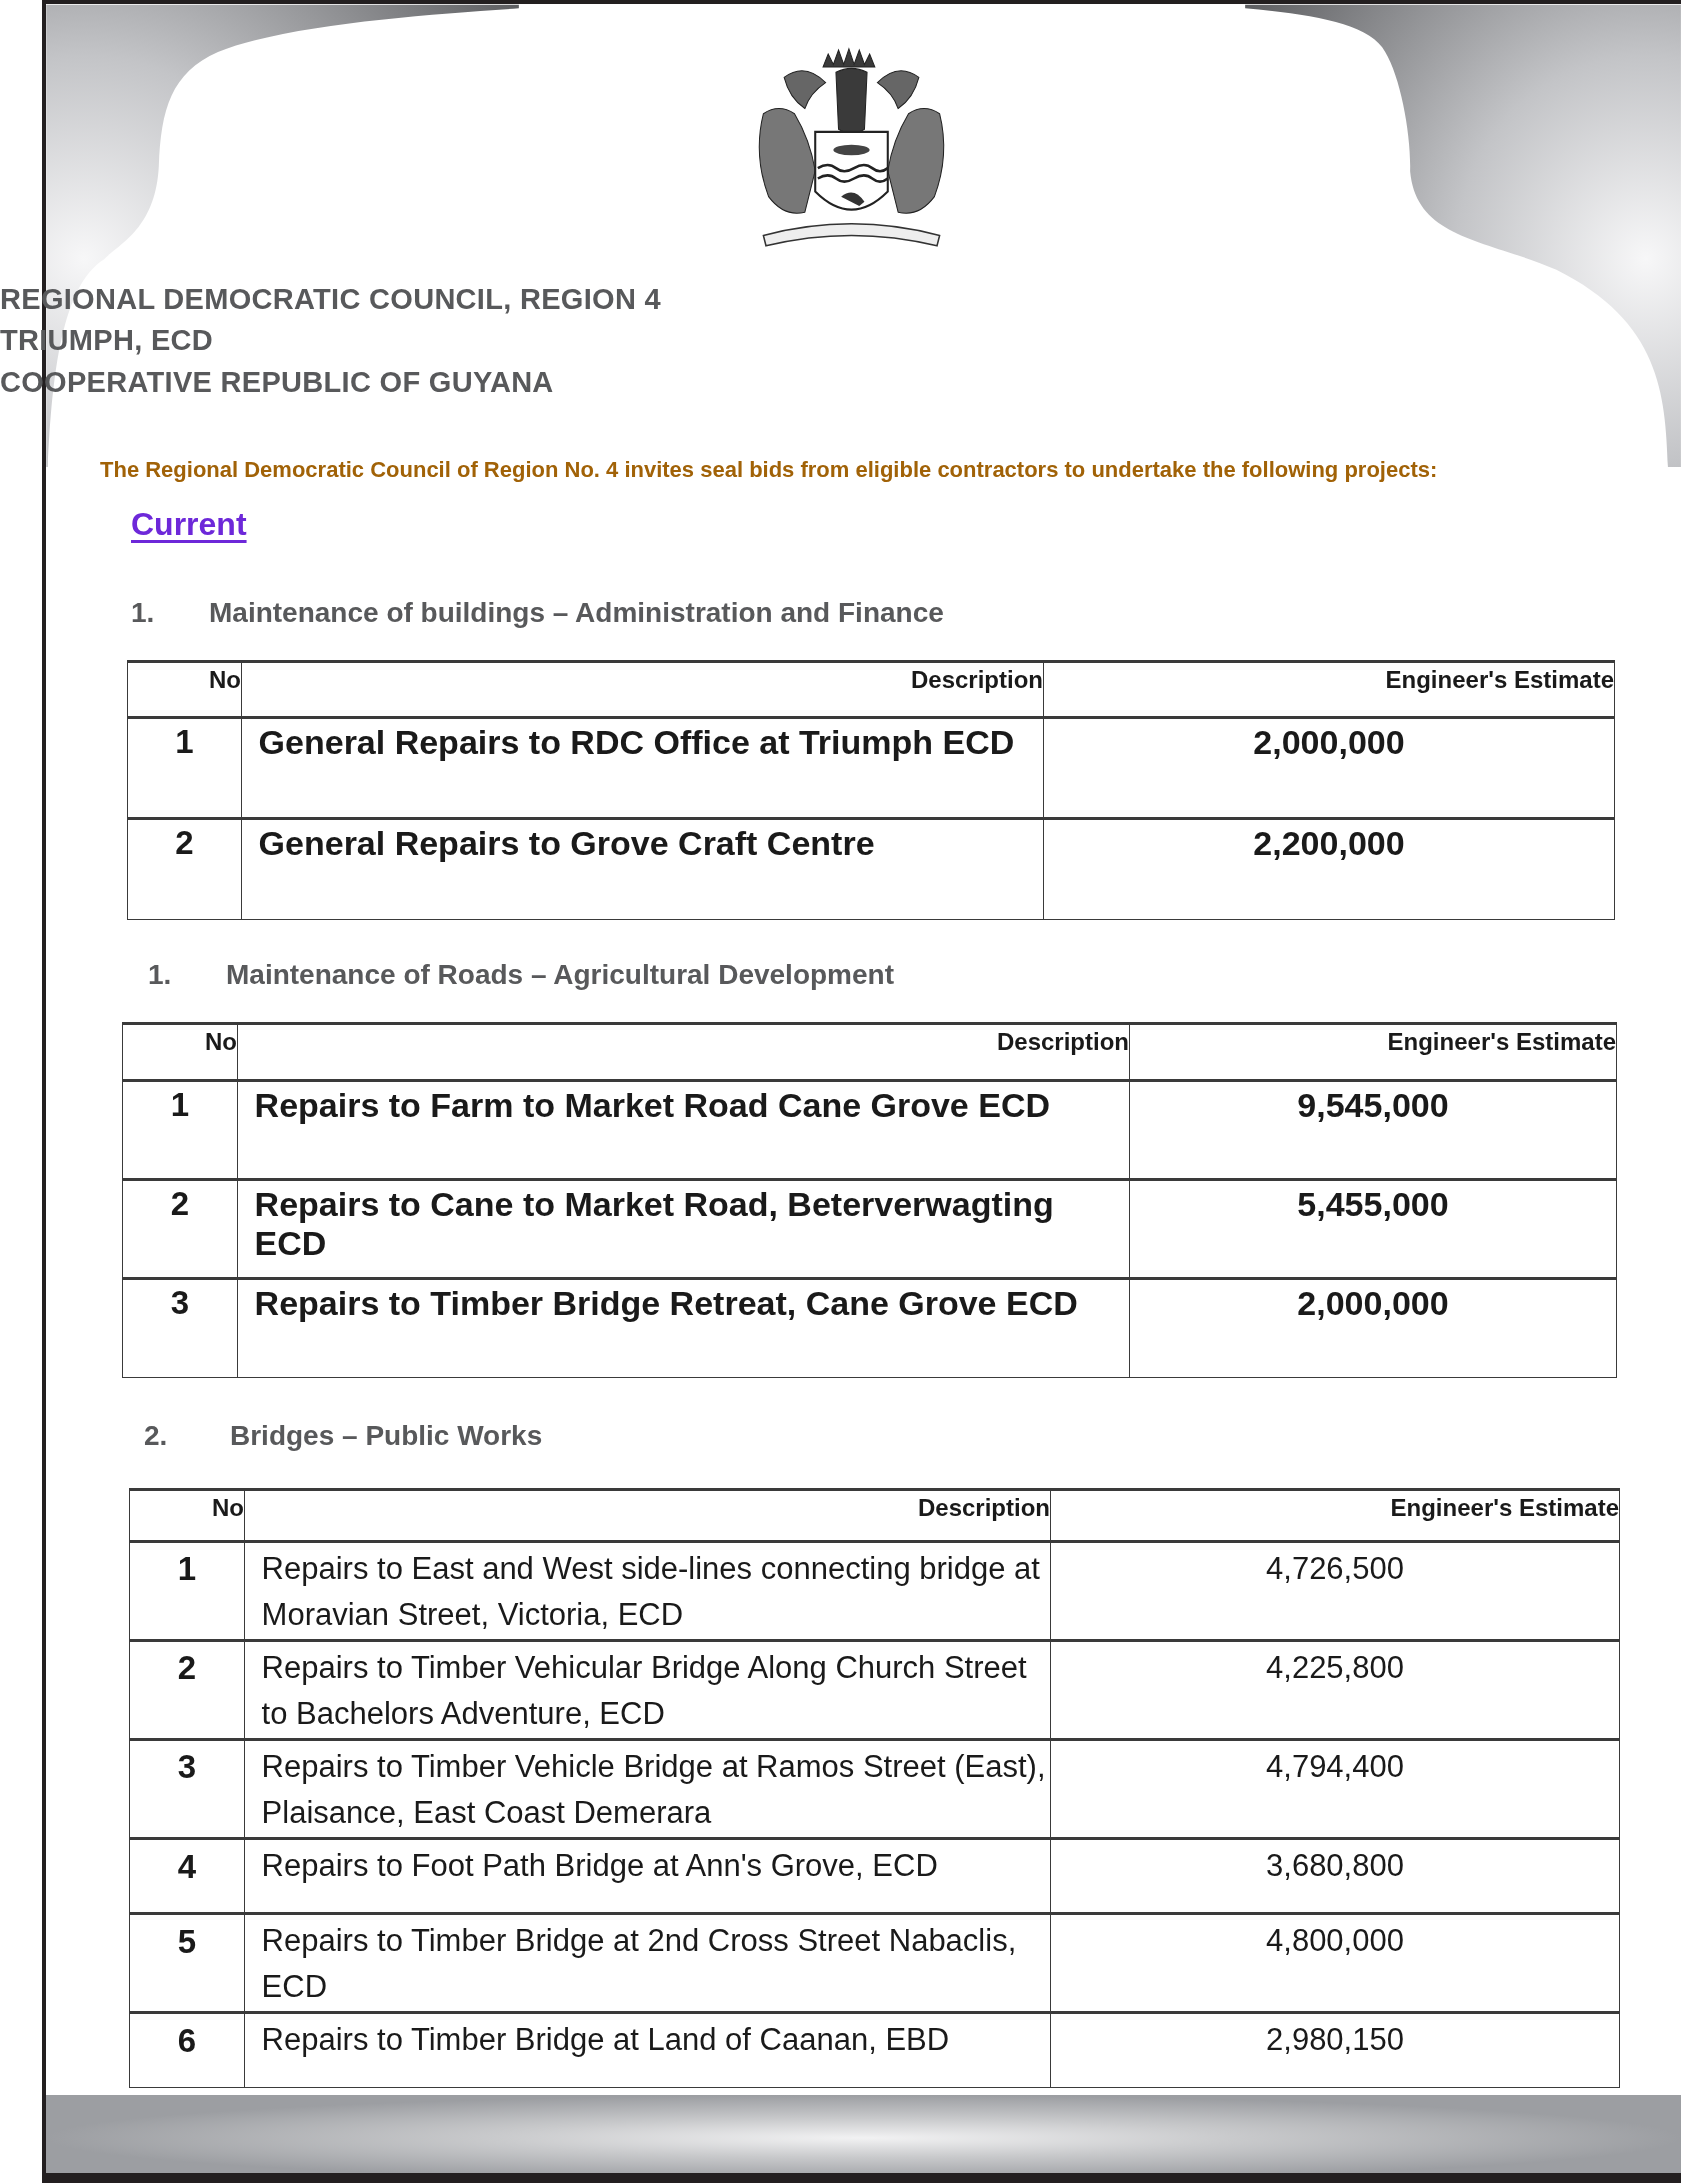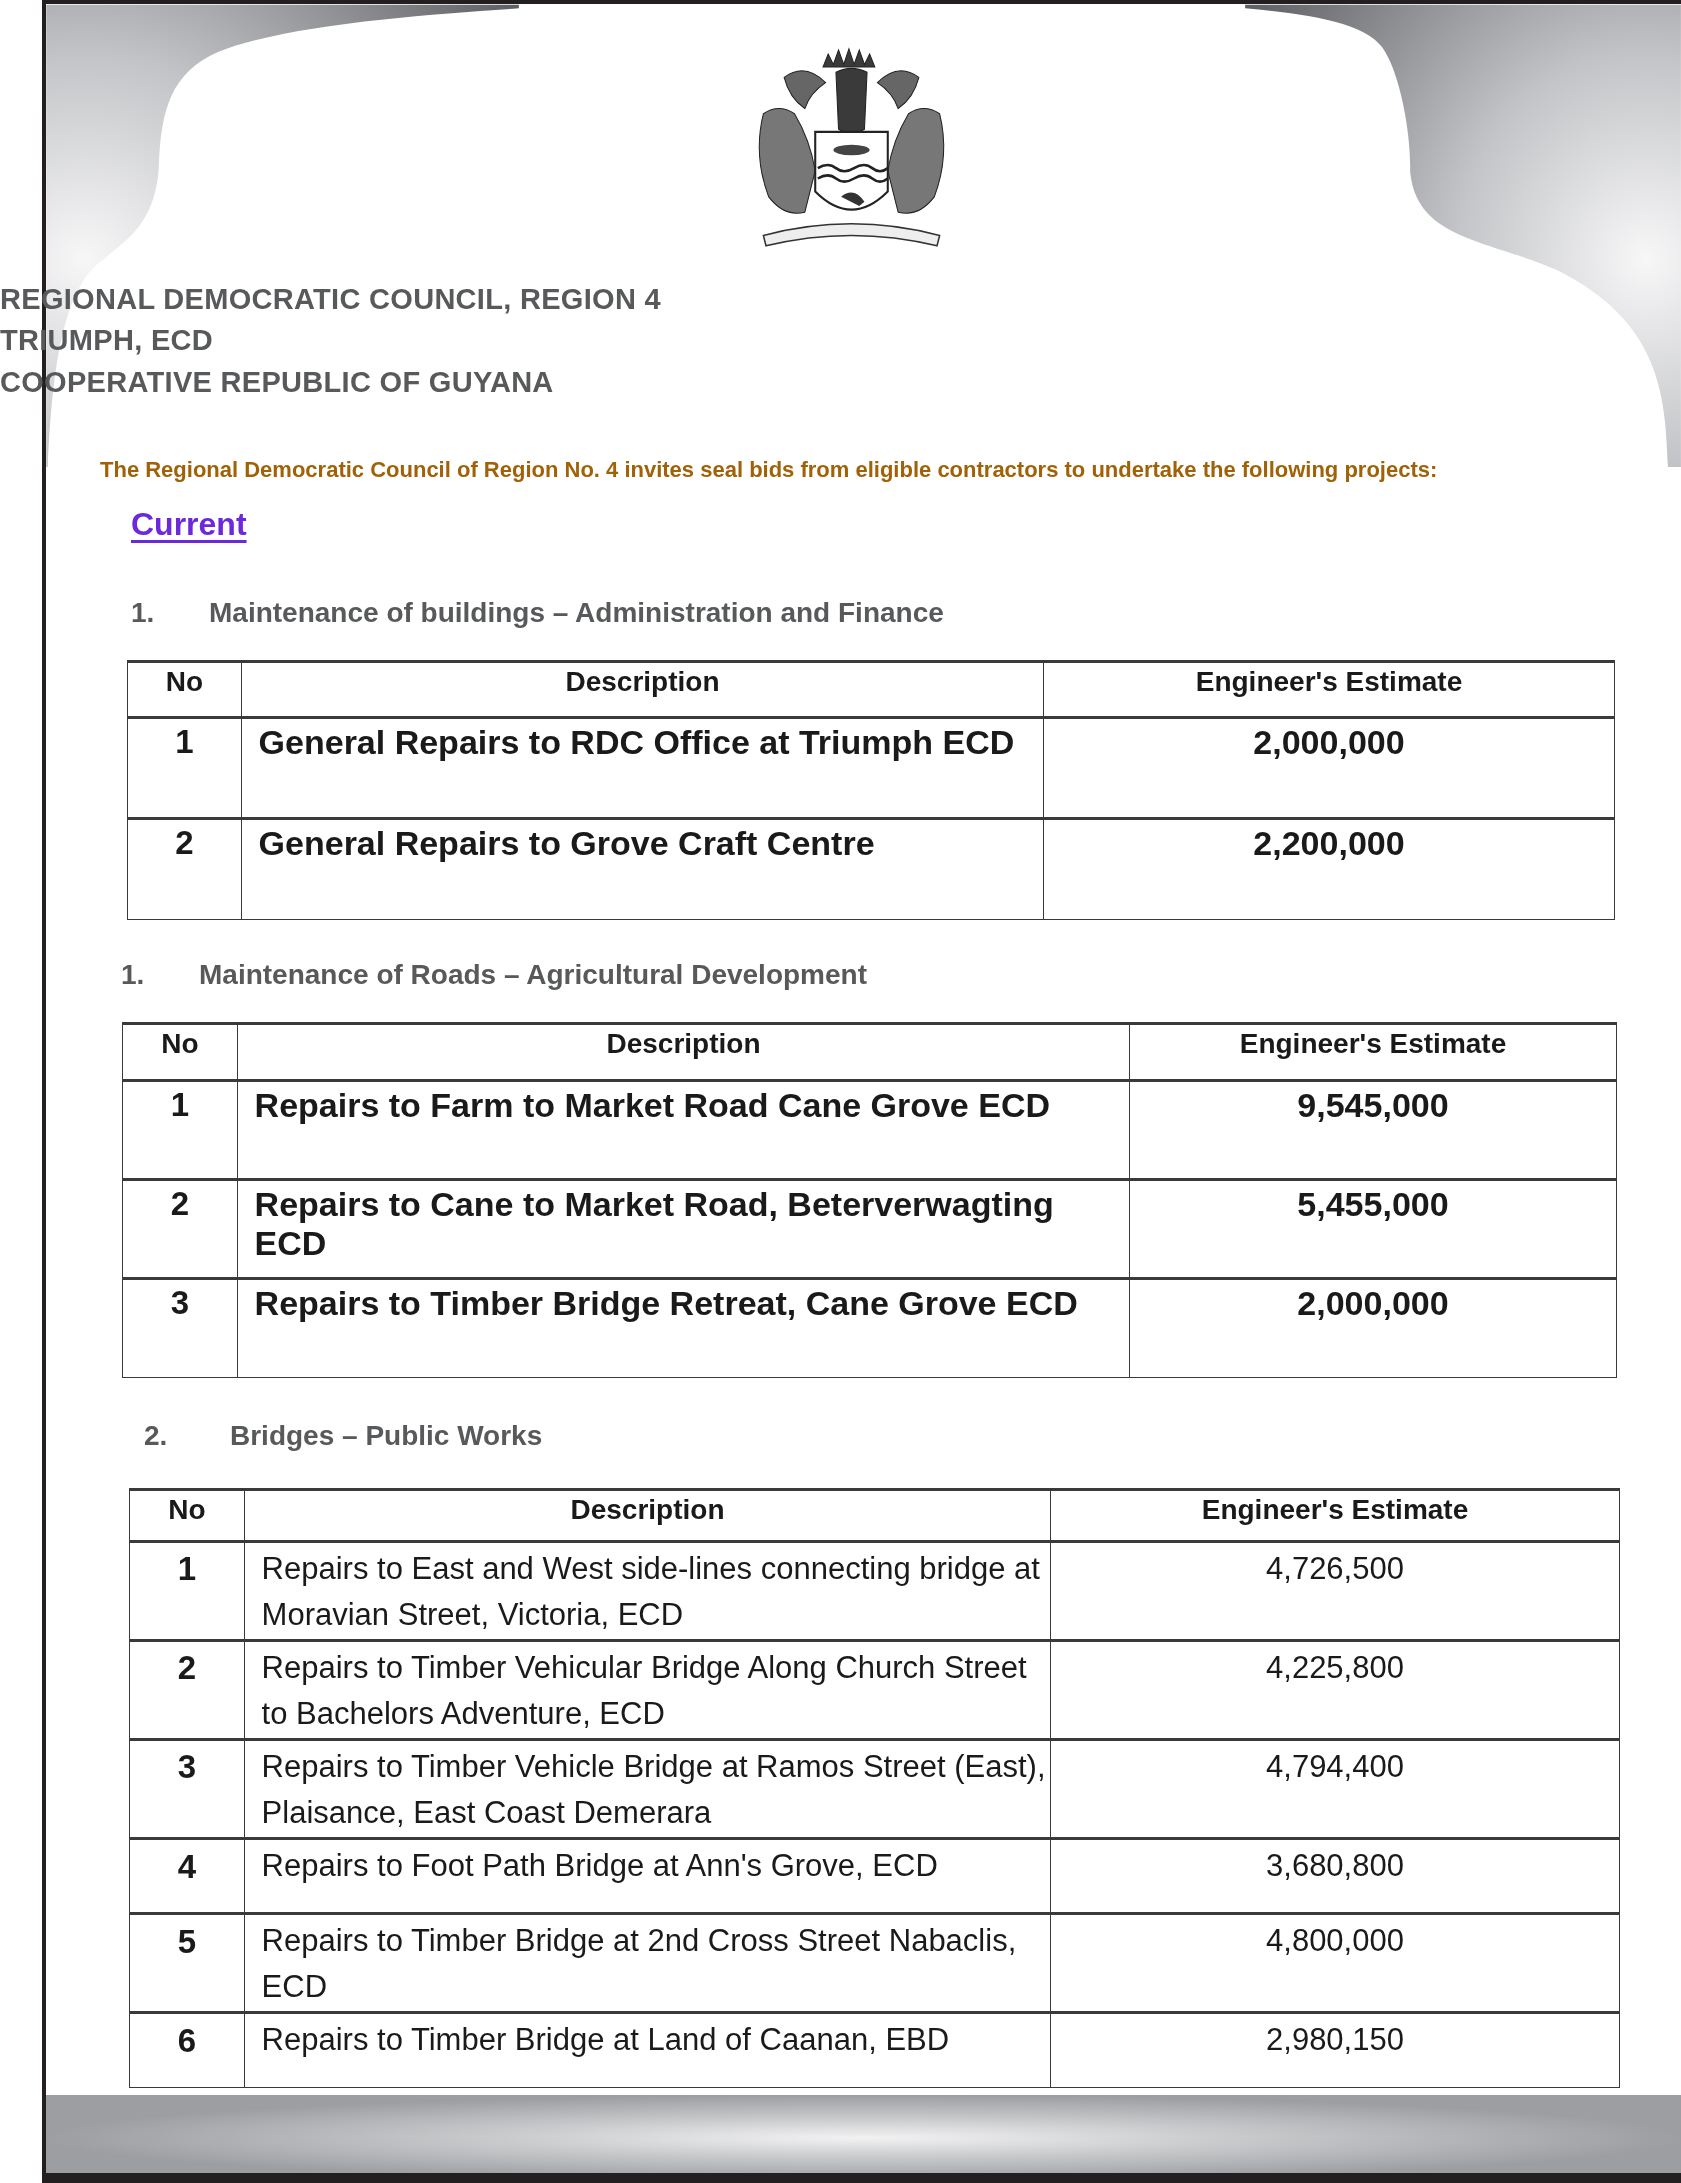--- a/index.html
+++ b/index.html
@@ -18,21 +18,21 @@
          font-size:29px; color:#58595b; letter-spacing:0.3px; }
   .intro { position:absolute; left:100px; top:457px; font-size:22px; font-weight:bold; color:#a16207; }
   .current { position:absolute; left:131px; top:506px; font-size:32px; font-weight:bold; color:#6d28d9;
              text-decoration:underline; text-decoration-thickness:2.6px; text-underline-offset:5.2px; }
   .sec-title { position:absolute; font-size:28px; font-weight:bold; color:#58595b; }
   .sec-title .num { display:inline-block; width:78px; }
 
   table.bid { position:absolute; border-collapse:collapse; table-layout:fixed; color:#1a1a1a; }
   table.bid td, table.bid th { border:1.6px solid #3a3a3a; vertical-align:top; }
   table.bid tr { border-top:3.6px solid #3a3a3a; }
-  table.bid th { font-weight:bold; font-size:28px; text-align:center; padding:3.1px 0 0 0; }
+  table.bid th { font-weight:bold; font-size:24px; text-align:right; padding:3.1px 0 0 0; }
   table.bid td.no { text-align:center; font-weight:bold; font-size:33px; }
   table.bid td.desc { padding-left:16.6px; }
   table.bid td.est { text-align:center; }
   .t-bold td { font-weight:bold; font-size:34px; padding-top:4.2px; }
   .t-reg td.desc, .t-reg td.est { font-weight:normal; font-size:31px; line-height:46px; padding-top:3.1px; }
   .t-reg td.no { padding-top:7.3px; }
   .t-reg th { font-size:33px; }
 </style>
 </head>
 <body>
@@ -106,21 +106,21 @@
     <td class="est">2,000,000</td>
   </tr>
   <tr style="height:101px">
     <td class="no">2</td>
     <td class="desc">General Repairs to Grove Craft Centre</td>
     <td class="est">2,200,000</td>
   </tr>
 </tbody>
   </table>
 
-<div class="sec-title" style="left:121px; top:959px;">
+<div class="sec-title" style="left:148px; top:959px;">
   <span class="num">1.</span><span>Maintenance of Roads – Agricultural Development</span>
 </div>
 <table class="bid t-bold" style="left:122px; top:1022px; width:1494px;">
   <colgroup>
       <col style="width:115px">
       <col style="width:892px">
       <col style="width:487px">
     </colgroup>
   <tbody>
       <tr style="height:57px">

